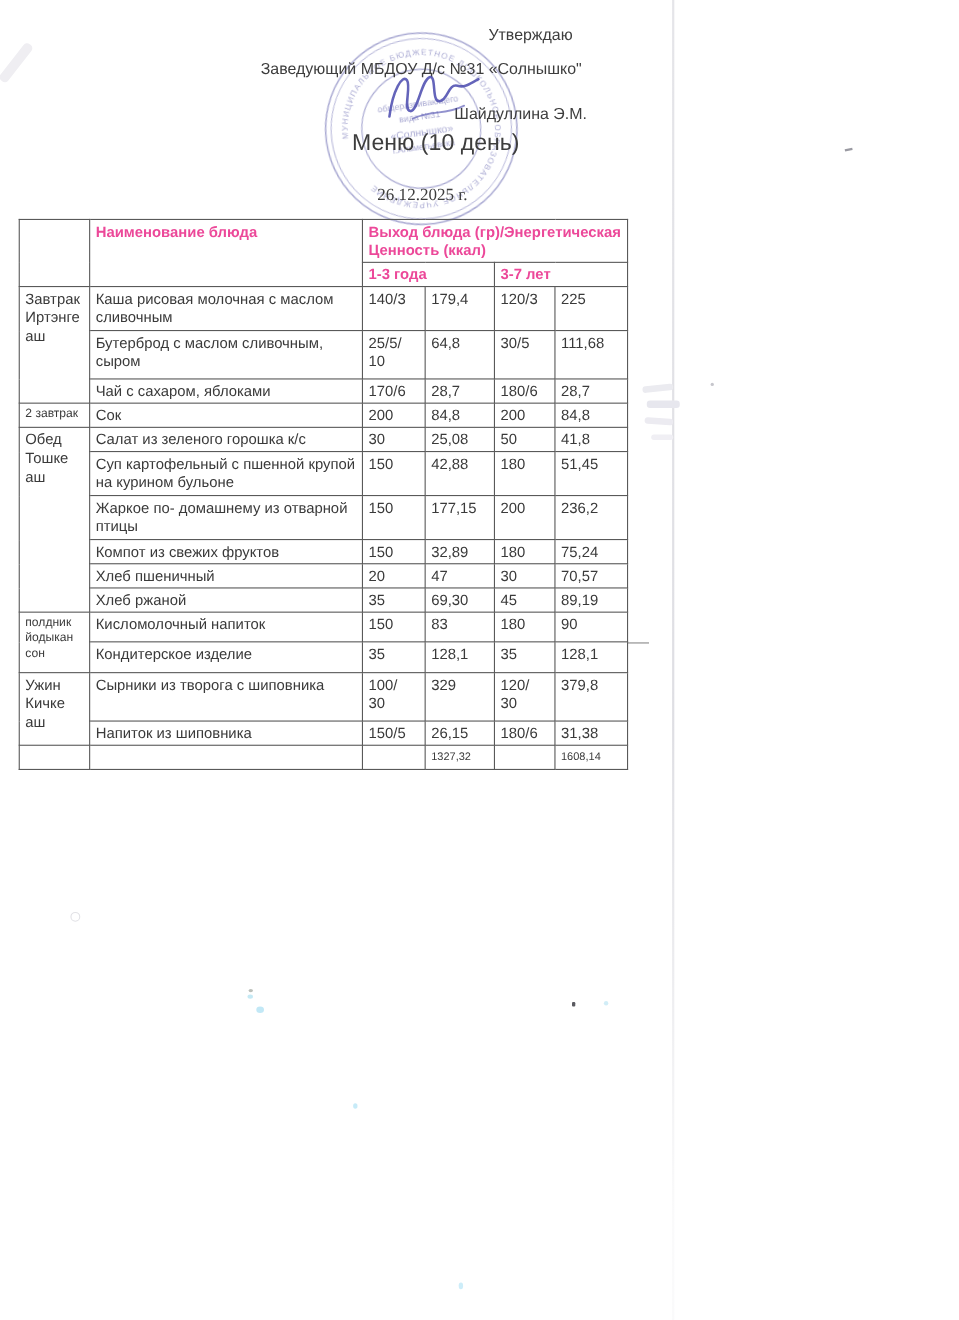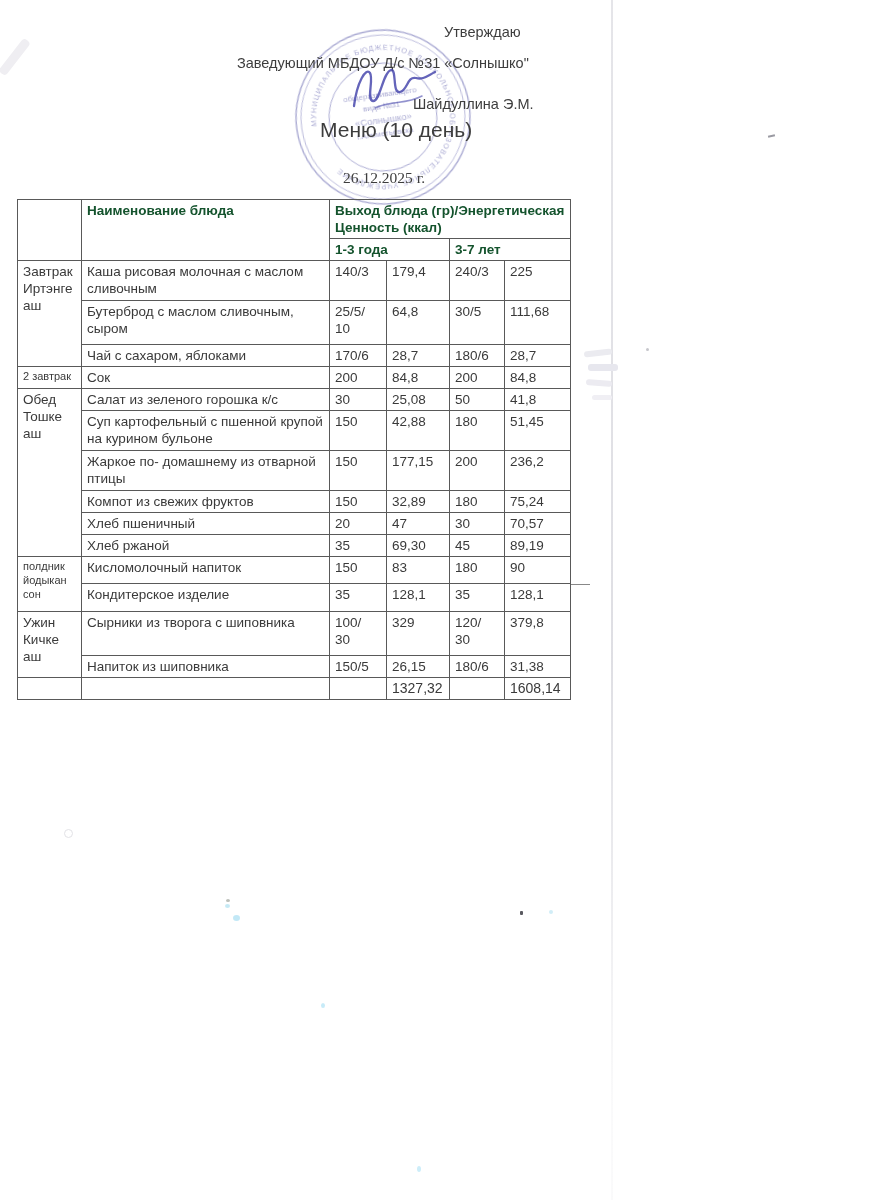--- a/index.html
+++ b/index.html
@@ -29,26 +29,26 @@
   
   table.menu-table{
     position:absolute;left:17px;top:199px;width:553px;z-index:3;
     border-collapse:collapse;table-layout:fixed;
     font-family:"Liberation Sans",sans-serif;font-size:13.5px;line-height:17px;color:#3a3a3a;
   }
   .menu-table td,.menu-table th{
     border:1px solid #595959;padding:2px 5px;vertical-align:top;text-align:left;
     font-weight:400;overflow:hidden;
   }
-  .menu-table th{font-weight:700;color:#14532d;}
+  .menu-table th{font-weight:700;color:#ec4899;}
   .th-output{text-align:center;}
   .c-meal{font-weight:700;margin-top:35px;}
   .c-meal-sm{font-weight:700;font-size:11px;line-height:14px;padding-top:4px;}
   .c-val{white-space:pre-line;}
-  .c-total{font-weight:700;font-size:14px;}
+  .c-total{font-weight:700;font-size:10px;}
   tr.h18{height:18px} tr.h19{height:19px} tr.h21{height:21px} tr.h27{height:27px}
   tr.h28{height:28px} tr.h30{height:30px} tr.h40{height:40px} tr.h44{height:44px}
 
   
   .fold-line{
     position:absolute;left:611px;top:0;width:2px;height:1200px;z-index:1;
     background:linear-gradient(to bottom,rgba(190,190,200,.40),rgba(190,190,200,.50) 55%,rgba(190,190,200,.08) 92%);
   }
   .art{position:absolute;z-index:1;}
   .a1{left:10px;top:36px;width:9px;height:42px;background:#efeef2;transform:rotate(38deg);border-radius:4px;}
@@ -144,21 +144,21 @@
       <tr class="h18">
         <th colspan="2">1-3 года</th>
         <th colspan="2">3-7 лет</th>
       </tr>
 
       <tr class="h40">
         <td rowspan="3" class="c-meal">Завтрак Иртэнге аш</td>
         <td>Каша рисовая молочная с маслом сливочным</td>
         <td class="c-val">140/3</td>
         <td class="c-val">179,4</td>
-        <td class="c-val">240/3</td>
+        <td class="c-val">120/3</td>
         <td class="c-val">225</td>
       </tr>
       <tr class="h44">
         <td>Бутерброд с маслом сливочным, сыром</td>
         <td class="c-val">25/5/
 10</td>
         <td class="c-val">64,8</td>
         <td class="c-val">30/5</td>
         <td class="c-val">111,68</td>
       </tr>

